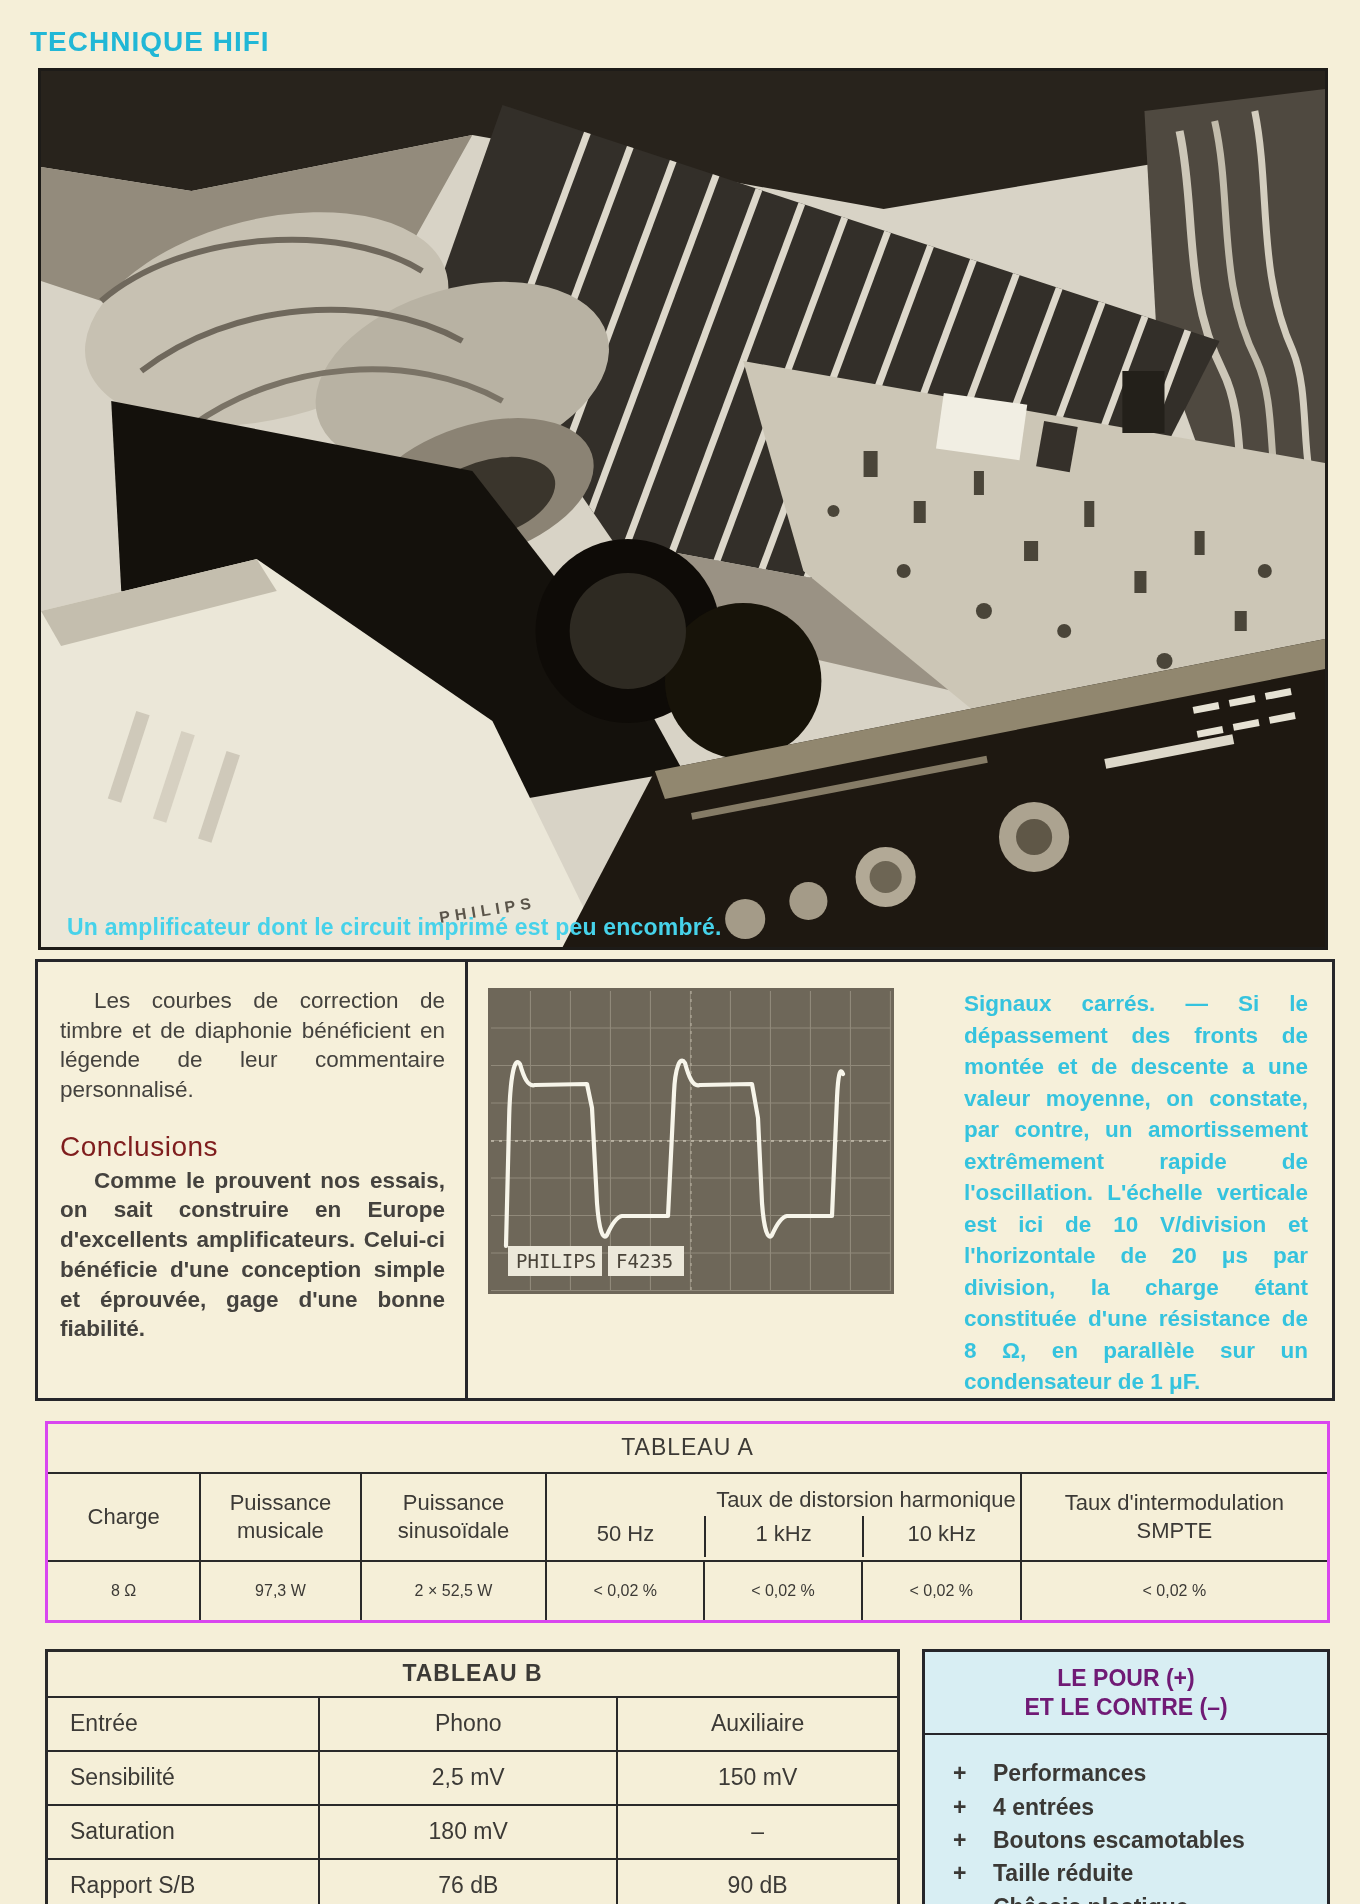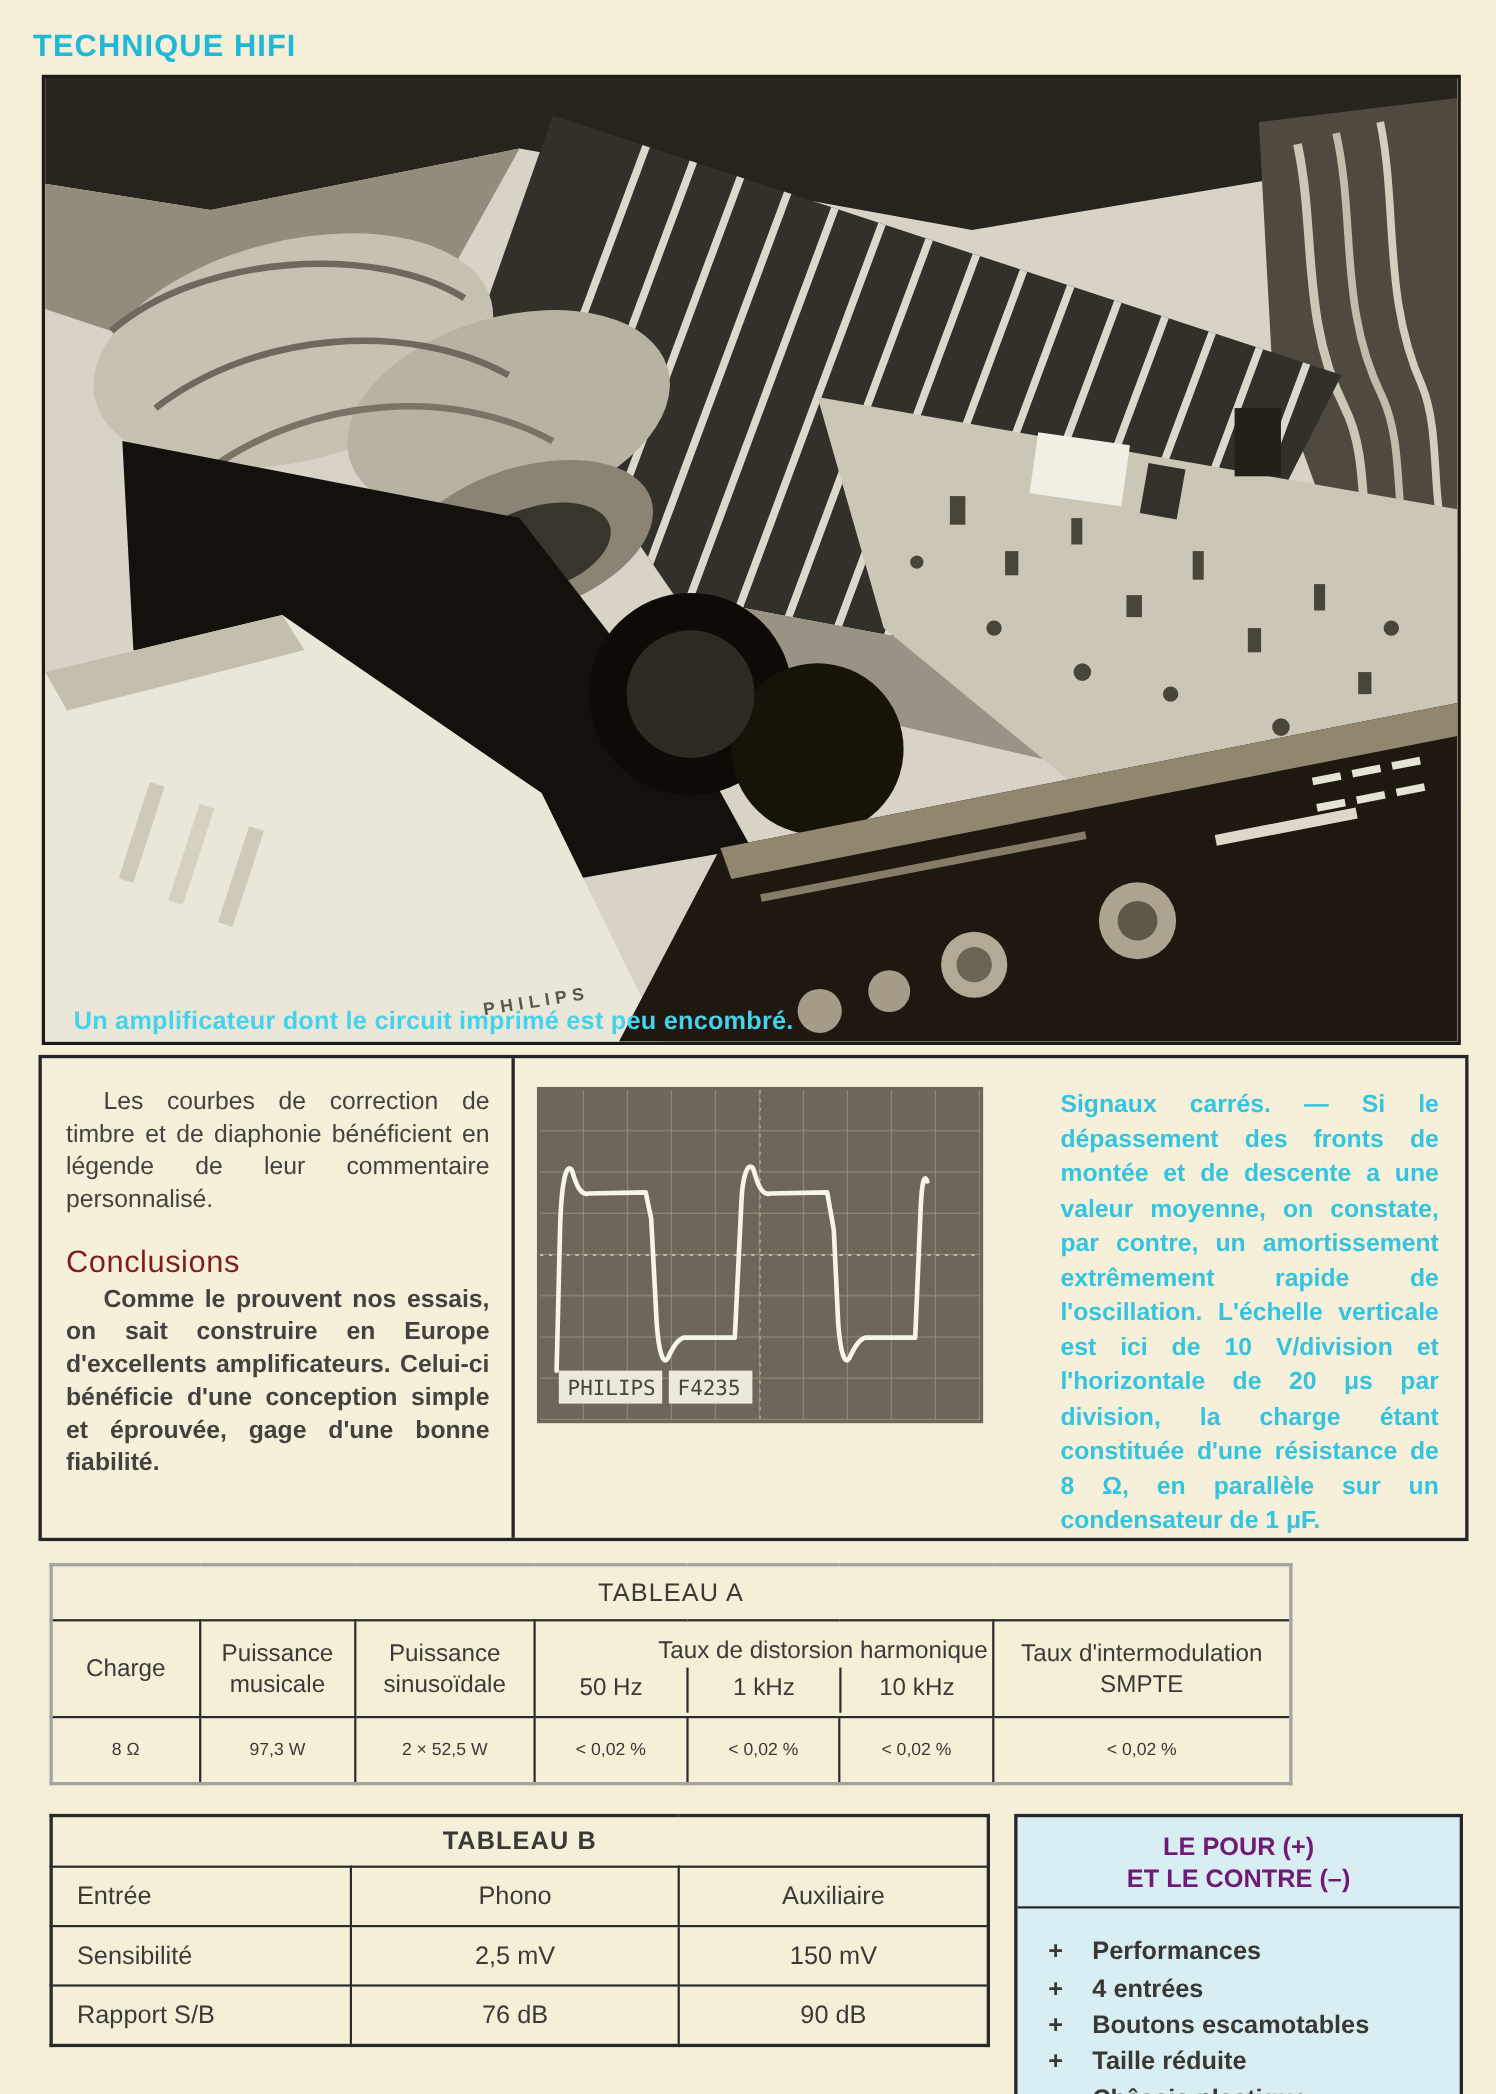--- a/index.html
+++ b/index.html
@@ -69,22 +69,22 @@
     padding:26px 24px 0 36px;
   }
   .col-right p{
     margin:0;font-size:22.5px;line-height:1.4;font-weight:bold;
     color:#35c3de;text-align:justify;
   }
 
   
   table{border-collapse:collapse;background:transparent;}
   .tableau-a{
-    margin:20px 0 0 45px;width:1130px;table-layout:fixed;
-    border:3px solid #a3a3a3;
+    margin:20px 0 0 45px;width:1285px;table-layout:fixed;
+    border:3px solid #d946ef;
   }
   .tableau-a td{
     border:2px solid #2a2a2a;
     text-align:center;vertical-align:middle;
     font-size:22px;color:#3c3a36;
   }
   .tableau-a .title-row td{height:46px;font-size:23px;letter-spacing:1px;}
   .tableau-a .head-row td{height:84px;line-height:1.25;}
   .tableau-a .data-row td{height:56px;font-size:16px;}
   .thd-cell{padding:0;}
@@ -332,20 +332,25 @@
         <td class="lbl">Entrée</td>
         <td class="val">Phono</td>
         <td class="val">Auxiliaire</td>
       </tr>
       <tr>
         <td class="lbl">Sensibilité</td>
         <td class="val">2,5 mV</td>
         <td class="val">150 mV</td>
       </tr>
       <tr>
+        <td class="lbl">Saturation</td>
+        <td class="val">180 mV</td>
+        <td class="val">–</td>
+      </tr>
+      <tr>
         <td class="lbl">Rapport S/B</td>
         <td class="val">76 dB</td>
         <td class="val">90 dB</td>
       </tr>
     </tbody>
       </table>
 
     <div class="pros-cons">
       <div class="pc-title">
         <div>LE POUR (+)</div>

